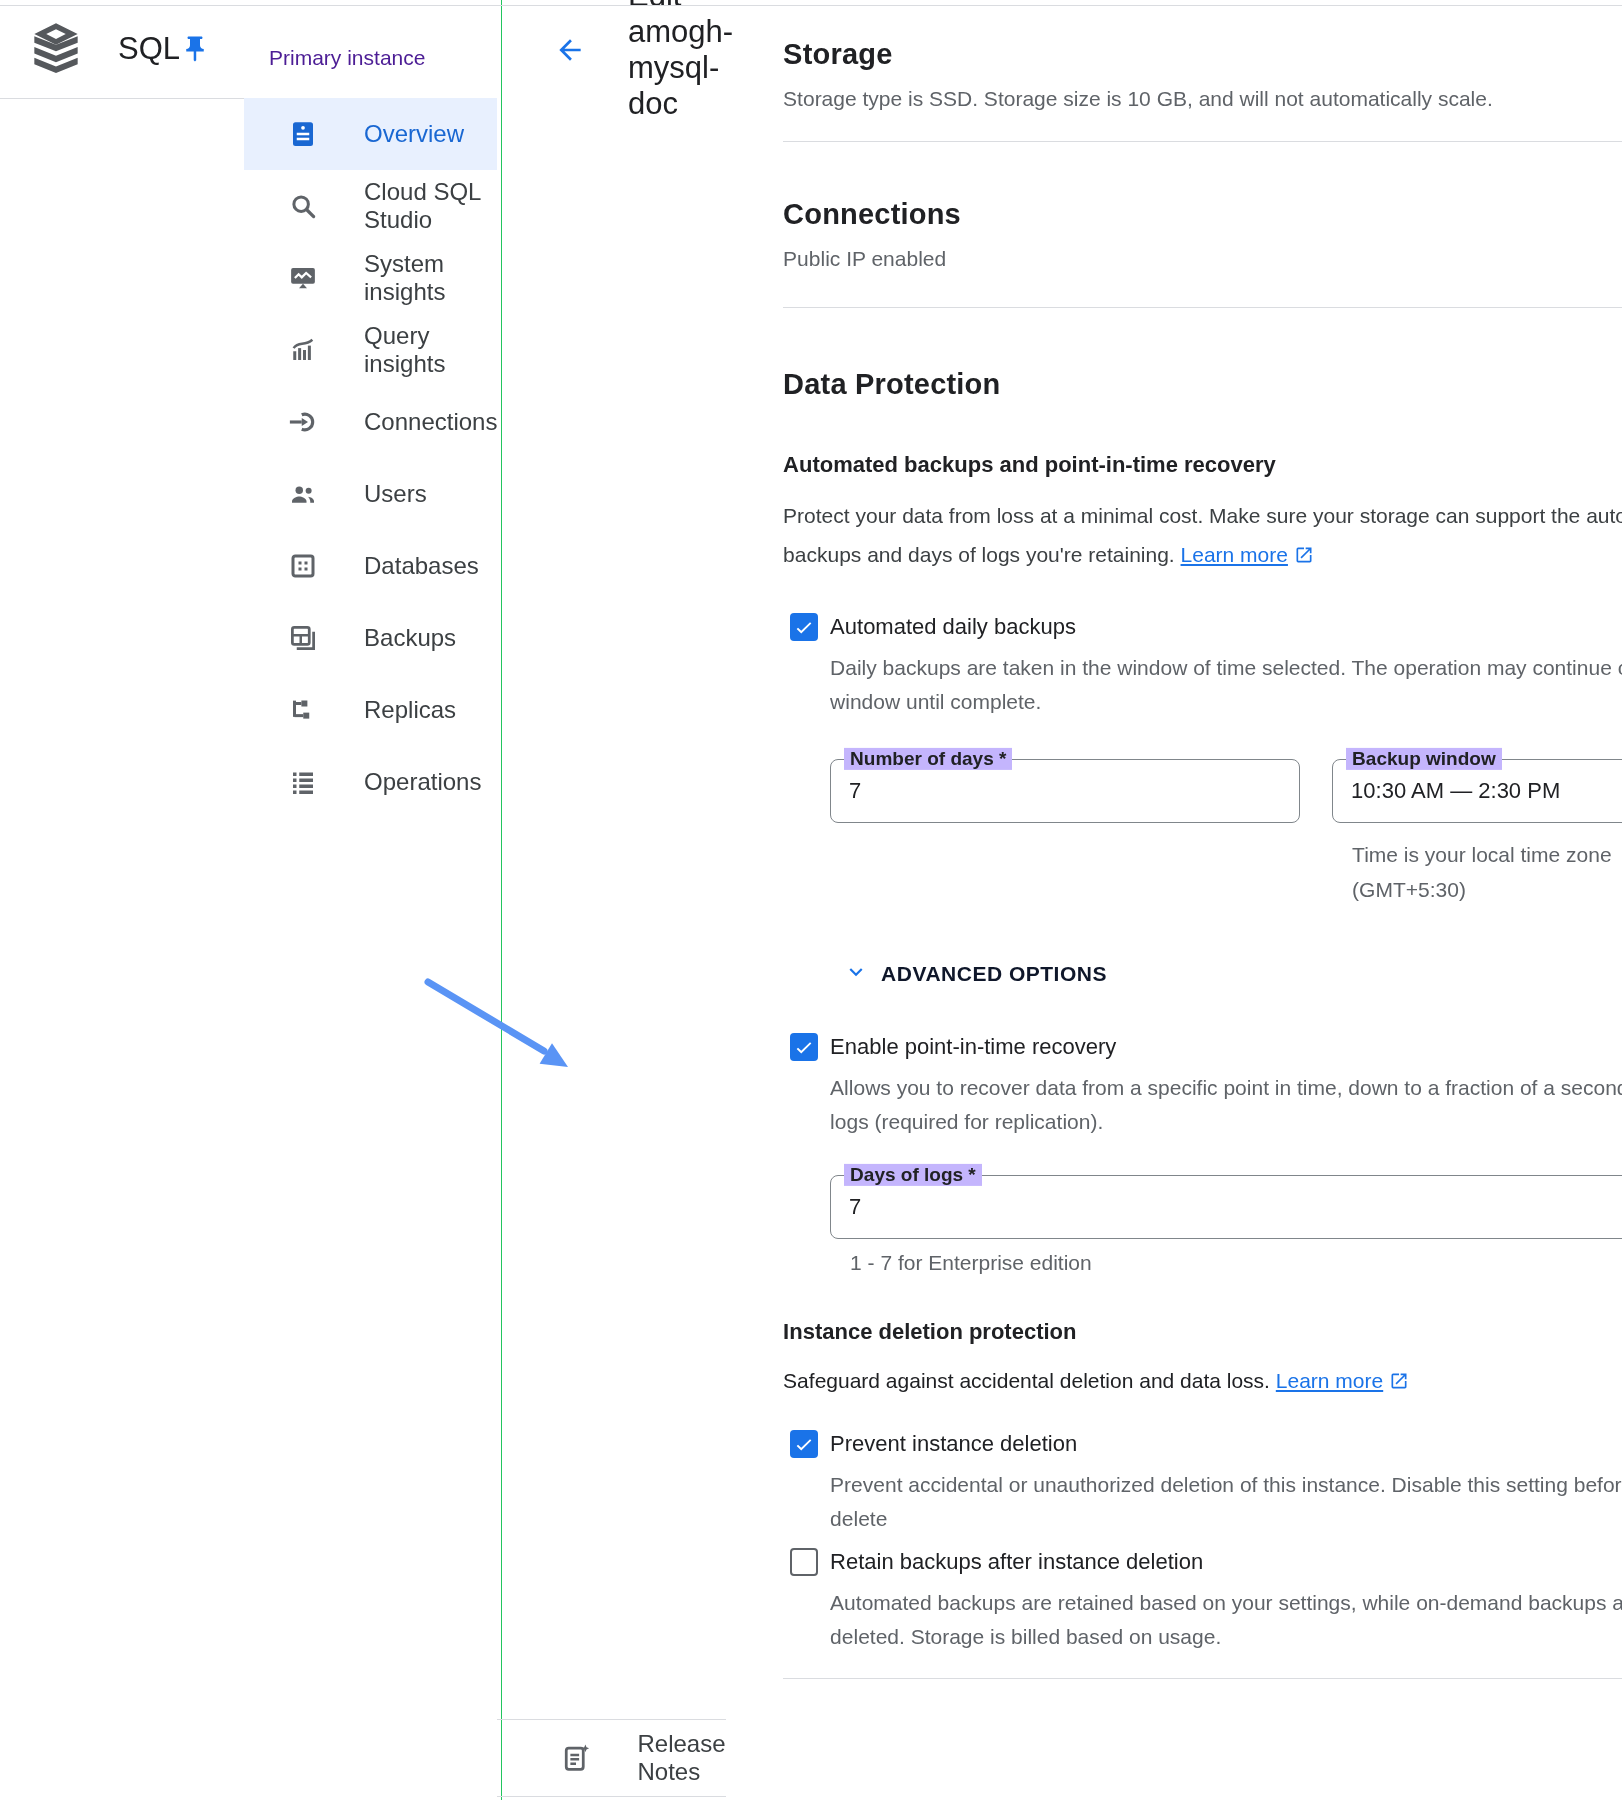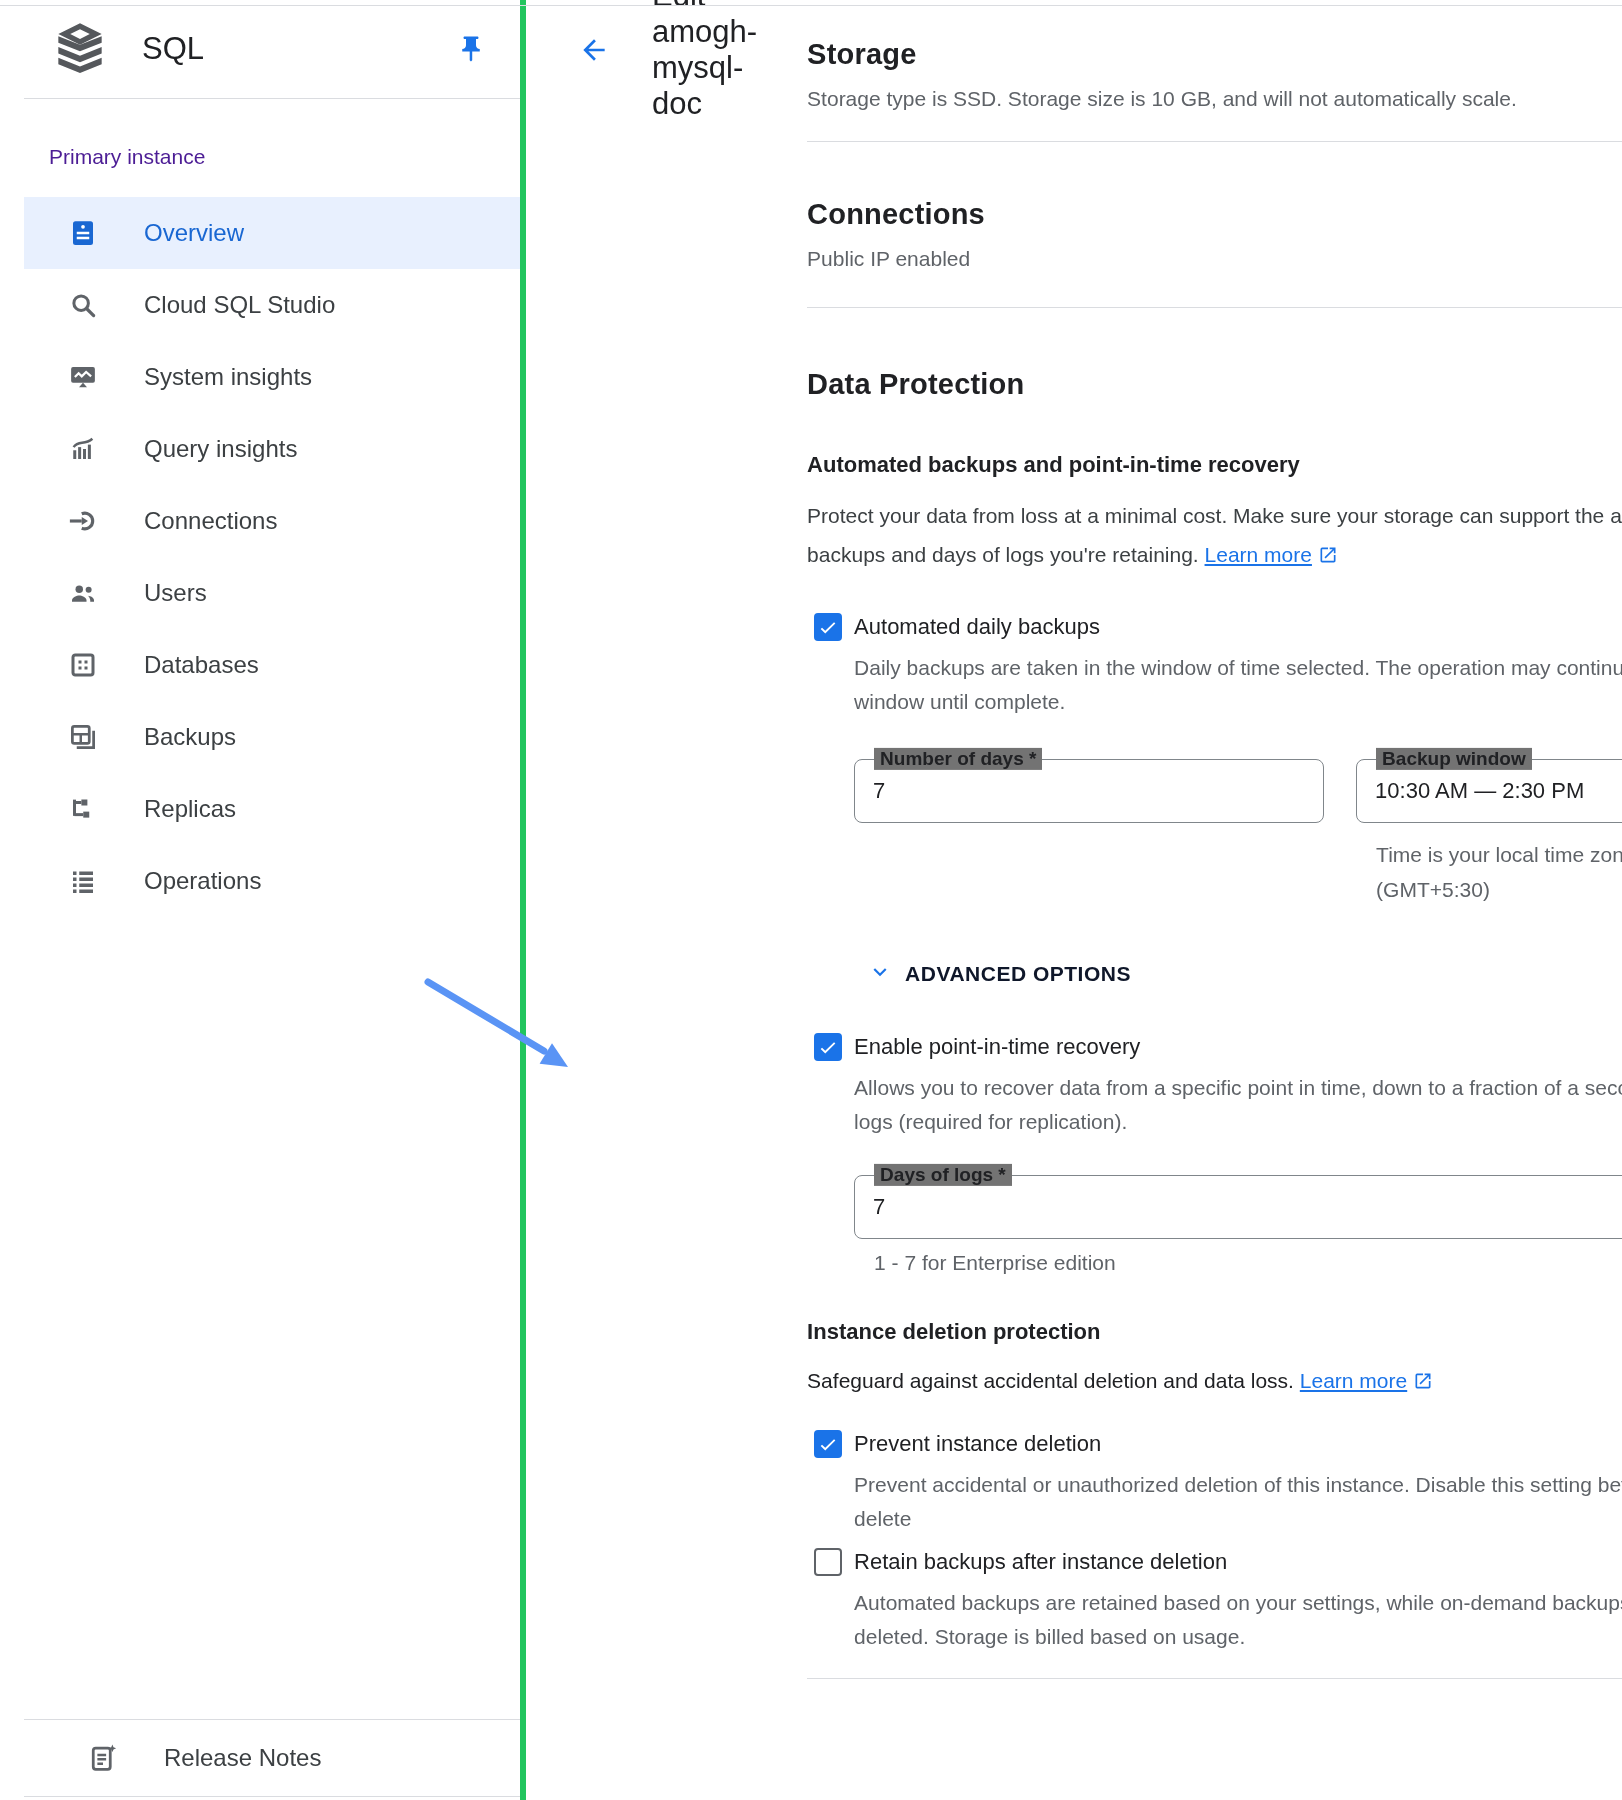--- a/index.html
+++ b/index.html
@@ -5,22 +5,22 @@
   * { margin:0; padding:0; box-sizing:border-box; }
   html,body { width:1622px; height:1800px; background:#fff; overflow:hidden;
     font-family:"Liberation Sans","DejaVu Sans",sans-serif; color:#202124; }
   body { position:relative; }
   body::before { content:""; position:absolute; top:5px; left:0; width:100%; height:1px;
     background:#dadce0; z-index:9; }
 
   .page { display:flex; height:100%; }
 
   
-  .sidebar { width:502px; min-width:502px; border-right:6px solid #22c55e;
-    display:flex; flex-direction:column;margin-left:24px; }
+  .sidebar { width:502px; min-width:502px; border-right:1px solid #22c55e;
+    display:flex; flex-direction:row; }
   .sidebar-header { height:99px; border-bottom:1px solid #dadce0; display:flex;
     align-items:center; padding:0 34px 0 30px; }
   .app-title { margin-left:36px; font-size:31px; color:#202124; }
   .pin-btn { margin-left:auto; display:flex; cursor:pointer; }
 
   .nav { padding-top:46px; }
   .nav-label { padding-left:25px; font-size:21px; color:#4c1d95; }
   .nav-list { margin-top:28px; }
   .nav-item { height:72px; display:flex; align-items:center; padding-left:44px; cursor:pointer; }
   .nav-item .nav-icon { width:30px; height:30px; color:#5f6368; flex:none; }
@@ -68,22 +68,22 @@
   .cb-label { margin-left:12px; font-size:22px; color:#202124; }
   .cb-help { margin-left:47px; margin-top:10px; font-size:21px; line-height:34px; color:#5f6368; }
 
   .row1 { margin-top:36px; }
   .help1 { max-width:920px; }
 
   .fields-row { margin-top:40px; margin-left:47px; display:flex; gap:32px; }
   .field { position:relative; border:1px solid #80868b; border-radius:8px; height:64px;
     display:flex; align-items:center; padding:0 18px; background:#fff; cursor:text; }
   .field-label { position:absolute; top:0; left:13px; transform:translateY(-55%);
-    background:#737373; padding:0 6px; font-size:19px; font-weight:700; color:#202124;
-    white-space:nowrap;margin-left:6px; }
+    background:#c4b5fd; padding:0 6px; font-size:19px; font-weight:700; color:#202124;
+    white-space:nowrap; }
   .field-value { font-size:22px; color:#202124; }
   .f-days { width:470px; }
   .f-window { width:533px; cursor:pointer; }
   .caret { position:absolute; right:20px; top:27px; width:0; height:0;
     border-left:8px solid transparent; border-right:8px solid transparent;
     border-top:10px solid #3c4043; }
   .field-helper { margin-top:14px; margin-left:20px; font-size:21px; line-height:35px;
     color:#5f6368; max-width:310px; }
 
   .adv-row { margin-top:52px; margin-left:60px; display:flex; align-items:center;

